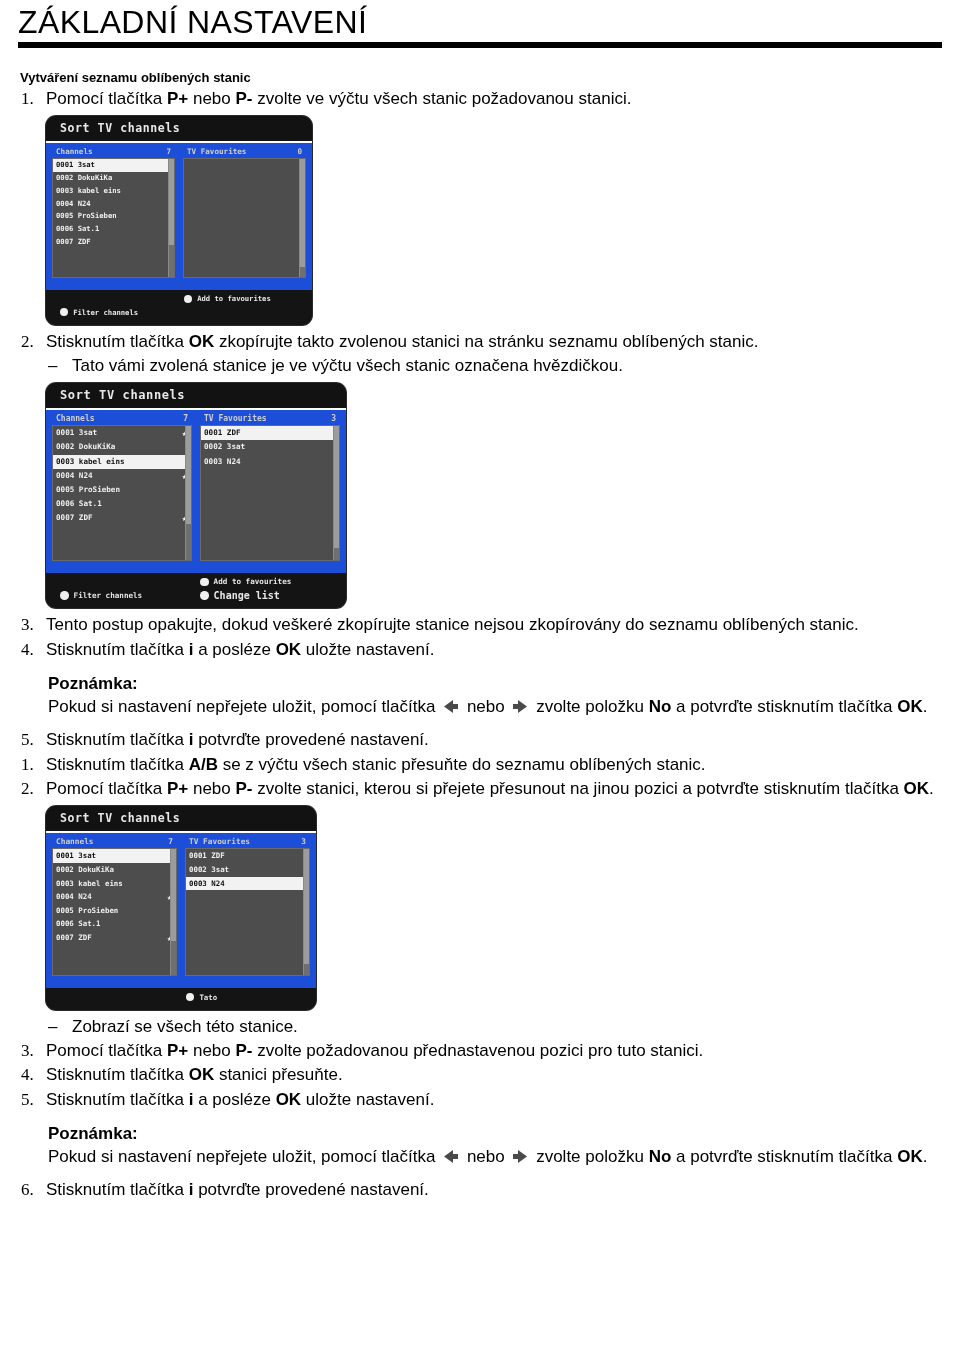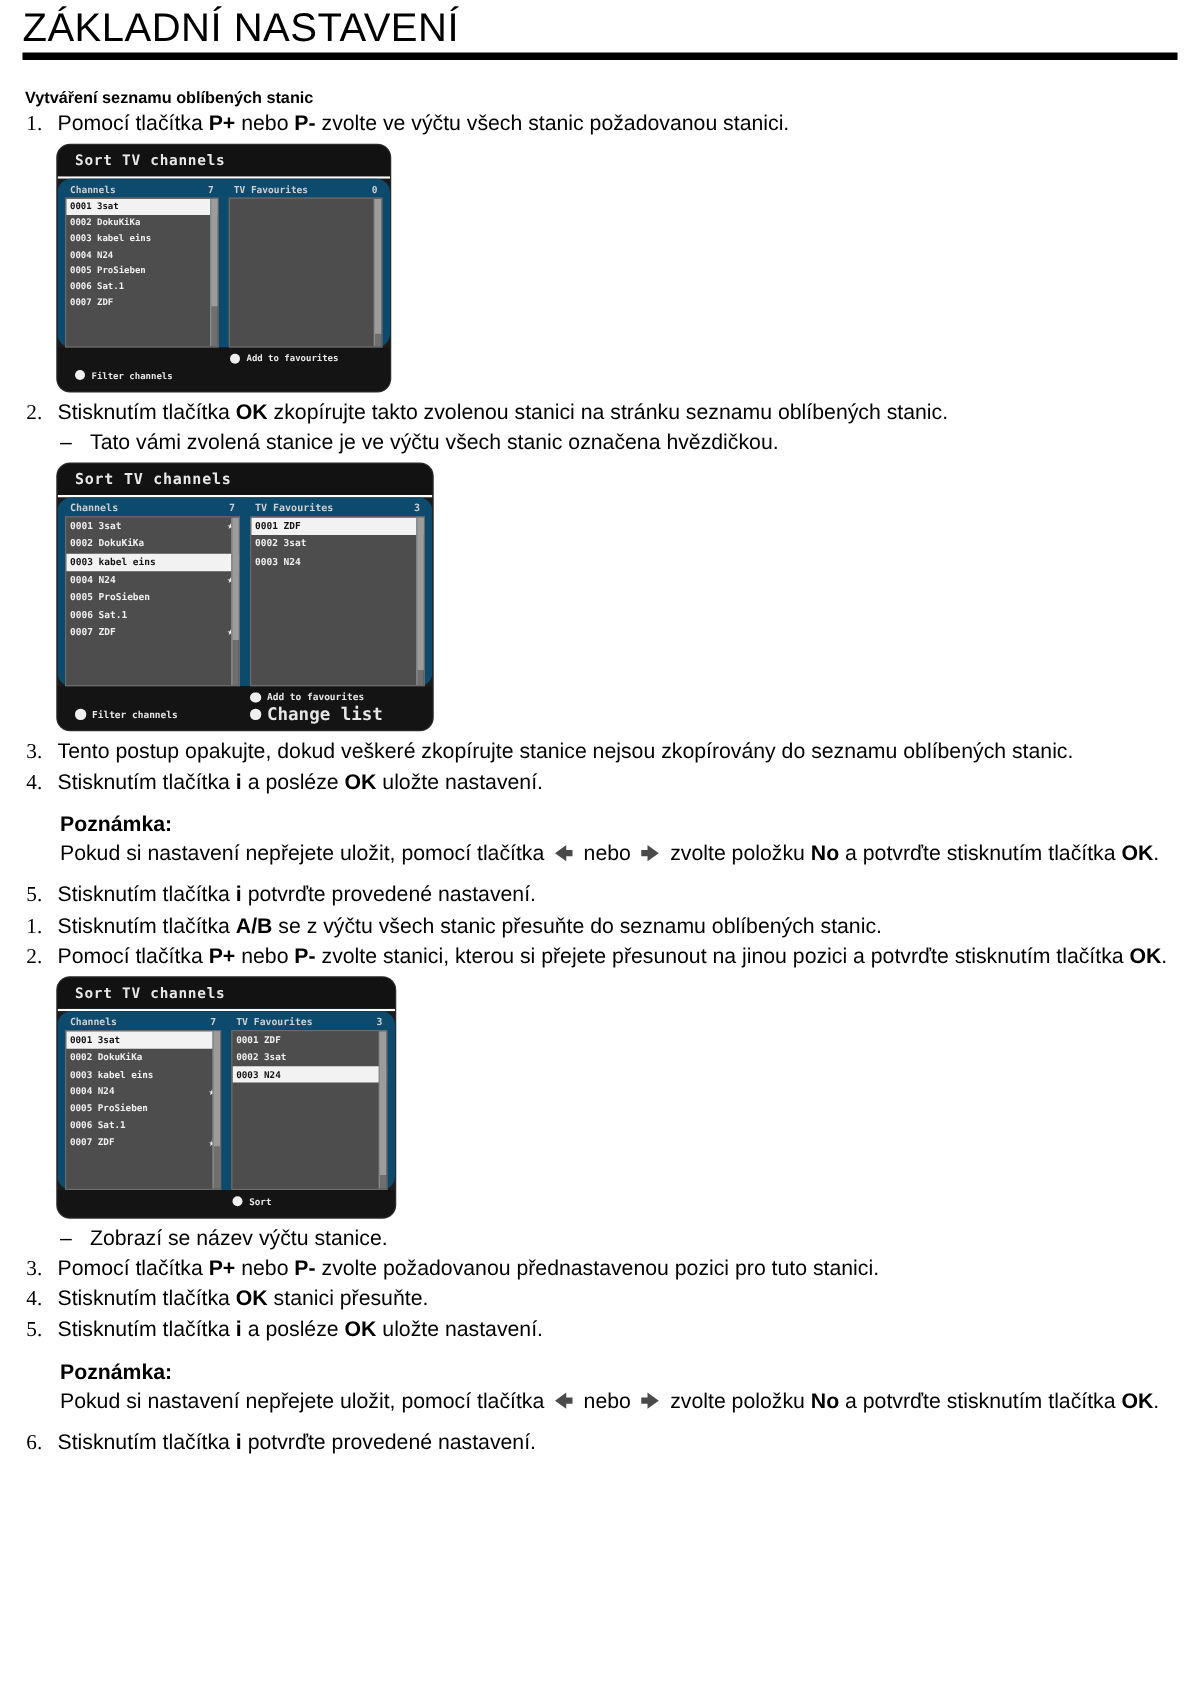--- a/index.html
+++ b/index.html
@@ -114,23 +114,22 @@
     border-radius: 10px 10px 0 0;
     color: #e8e8e8;
     font-family: "DejaVu Sans Mono", monospace;
     font-weight: bold;
     letter-spacing: 0.6px;
     padding: 5px 0 6px 14px;
     border-bottom: 2px solid #fdfdfd;
   }
   .osd-cols {
     display: flex;
-    background: #0c4a6e;
-    padding: 4px 6px 0 6px;
-    border-radius: 11px;
+    background: #1d4ed8;
+    padding: 4px 6px 12px 6px;
   }
   .osd-col { position: relative; }
   .osd-col.left { }
   .osd-col.right { }
   .osd-colhead {
     display: flex;
     justify-content: space-between;
     align-items: baseline;
     color: #cfcfcf;
     font-family: "DejaVu Sans Mono", monospace;
@@ -357,21 +356,21 @@
         <div class="osd-footer">
           <div class="osd-foot-row" style="font-size: 7.6px; padding-left: 154px; height: 13.6px;">
             <span class="dot" style="width: 8.6px; height: 8.6px;"></span>
             <span>Add to favourites</span>
           </div>
           <div style="display: flex;">
             <div class="osd-foot-row" style="font-size: 7.6px; padding-left: 14px; height: 13.6px; width: 154px;">
               <span class="dot" style="width: 8.6px; height: 8.6px;"></span>
               <span>Filter channels</span>
             </div>
-            <div class="osd-foot-row" style="font-size: 14px; padding-left: 0px; height: 13.6px;">
+            <div class="osd-foot-row" style="font-size: 10px; padding-left: 0px; height: 13.6px;">
               <span class="dot" style="width: 8.6px; height: 8.6px;"></span>
               <span>Change list</span>
             </div>
           </div>
         </div>
       </div>
     </div>
 
   <div class="ol-item">
     <span class="ol-num">3.</span>
@@ -464,29 +463,29 @@
               </div>
               <div class="scrollbar">
                 <div class="thumb" style="height: 115px;"></div>
               </div>
             </div>
           </div>
         </div>
         <div class="osd-footer">
           <div class="osd-foot-row" style="font-size: 7.4px; padding-left: 140px; height: 13.4px;">
             <span class="dot" style="width: 8.4px; height: 8.4px;"></span>
-            <span>Sort</span>
+            <span>Tato</span>
           </div>
         </div>
       </div>
     </div>
 
   <div class="dash-item">
     <span class="dash-mark">–</span>
-    <span>Zobrazí se název výčtu stanice.</span>
+    <span>Zobrazí se všech této stanice.</span>
   </div>
 
   <div class="ol-item">
     <span class="ol-num">3.</span>
     <span class="ol-body">Pomocí tlačítka <b>P+</b> nebo <b>P-</b> zvolte požadovanou přednastavenou pozici pro tuto stanici.</span>
   </div>
   <div class="ol-item">
     <span class="ol-num">4.</span>
     <span class="ol-body">Stisknutím tlačítka <b>OK</b> stanici přesuňte.</span>
   </div>

